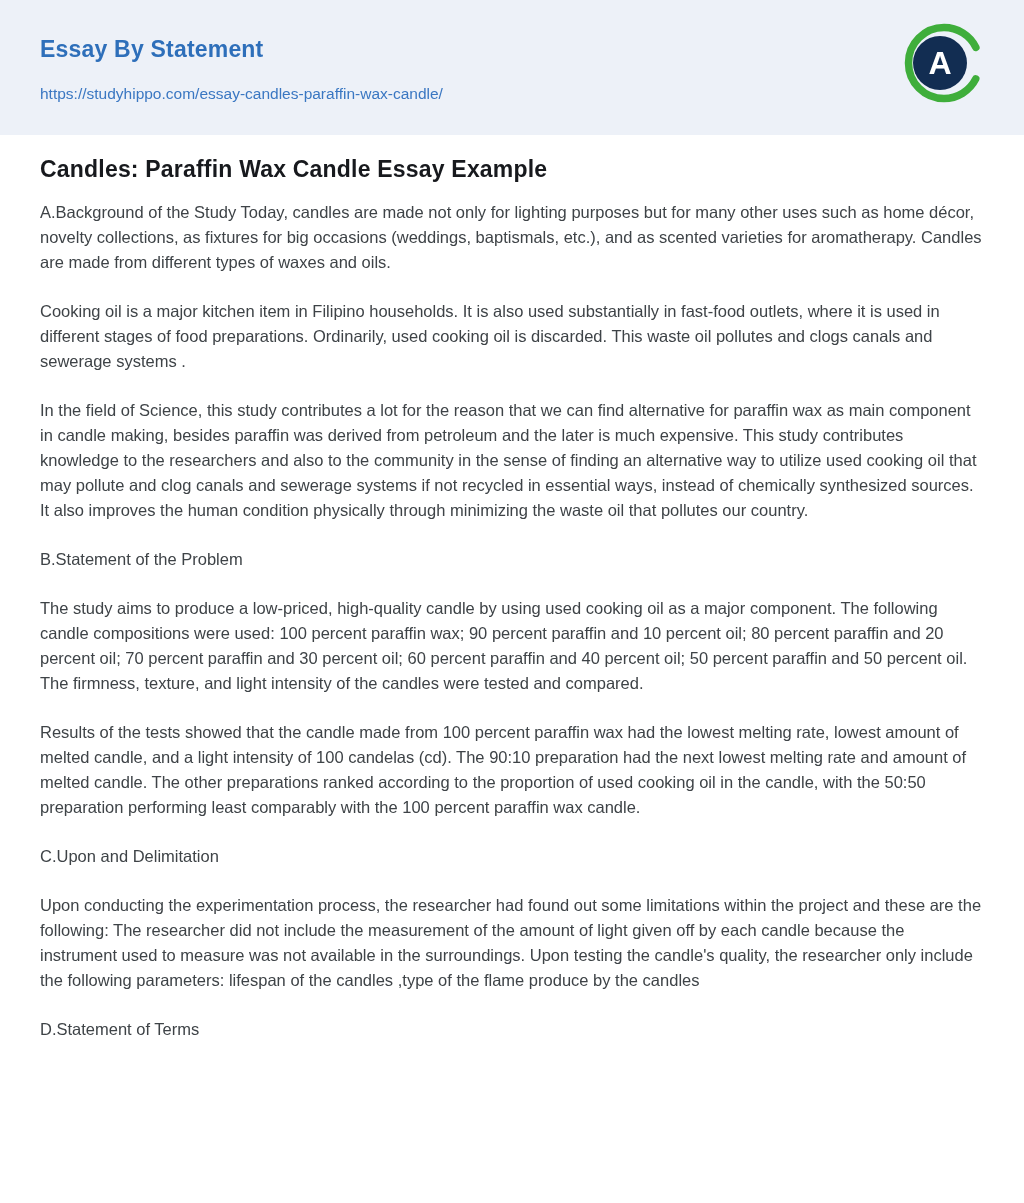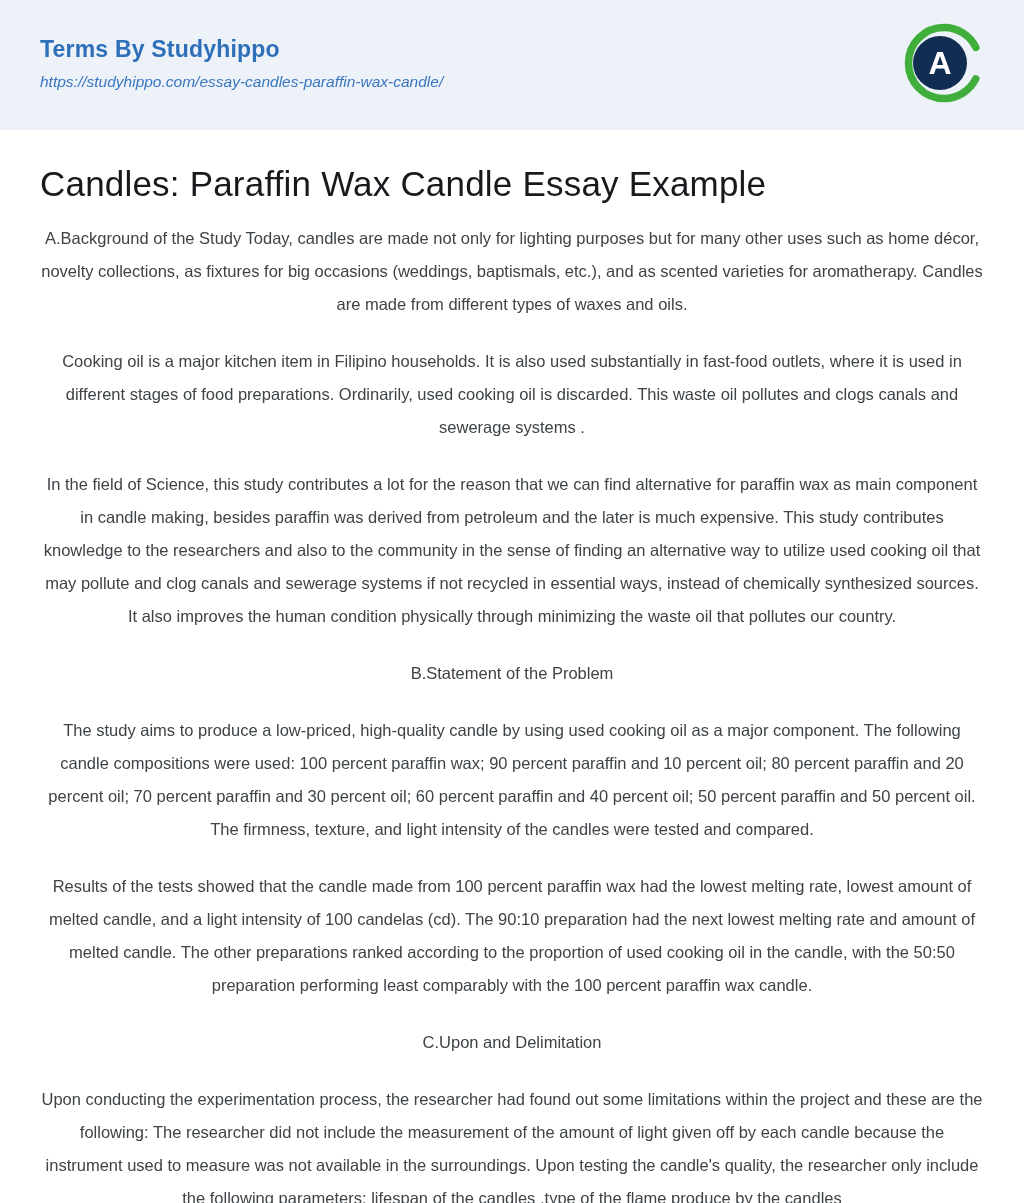--- a/index.html
+++ b/index.html
@@ -29,62 +29,60 @@
     min-height:130px;
   }
   .site-title{
     color:var(--brand-blue);
     font-size:23px;
     font-weight:700;
     letter-spacing:.2px;
   }
   .site-url{
     display:inline-block;
-    margin-top:10px;
+    margin-top:22px;
     color:var(--link-blue);
     font-size:15.5px;
     text-decoration:none;
-    font-style:italic;
   }
   .logo-wrap{
     position:absolute;
     top:23px;
     right:40px;
     width:80px;
     height:80px;
   }
 
   
   .article{
     padding:20px 40px 40px 40px;
   }
   .article-title{
     color:var(--title-color);
-    font-size:35px;
-    font-weight:400;
+    font-size:23px;
+    font-weight:700;
     line-height:1.25;
-    margin:12px 0 16px 0;
+    margin:0 0 16px 0;
     letter-spacing:.2px;
   }
   .article p{
     font-size:16.5px;
-    line-height:33px;
+    line-height:25px;
     margin:0 0 24px 0;
     color:var(--body-color);
-    text-align:center;
   }
   .article p:last-child{margin-bottom:0;}
 </style>
 </head>
 <body>
 
 <div class="page">
 
   <div class="header">
-    <div class="site-title">Terms By Studyhippo</div>
+    <div class="site-title">Essay By Statement</div>
     <a class="site-url">https://studyhippo.com/essay-candles-paraffin-wax-candle/</a>
 
     <div class="logo-wrap">
       <svg width="80" height="80" viewBox="0 0 80 80" aria-hidden="true">
 
         <circle cx="40" cy="40" r="35.5" fill="none" stroke="#3fae3b" stroke-width="7.5" stroke-linecap="round" stroke-dasharray="190 33.06" stroke-dashoffset="-16.5"></circle>
 
         <circle cx="36" cy="40" r="27" fill="#122d52"></circle>
         <text x="36" y="51" text-anchor="middle" font-family="Liberation Sans, DejaVu Sans, sans-serif" font-size="32" font-weight="700" fill="#ffffff">A</text>
       </svg>

